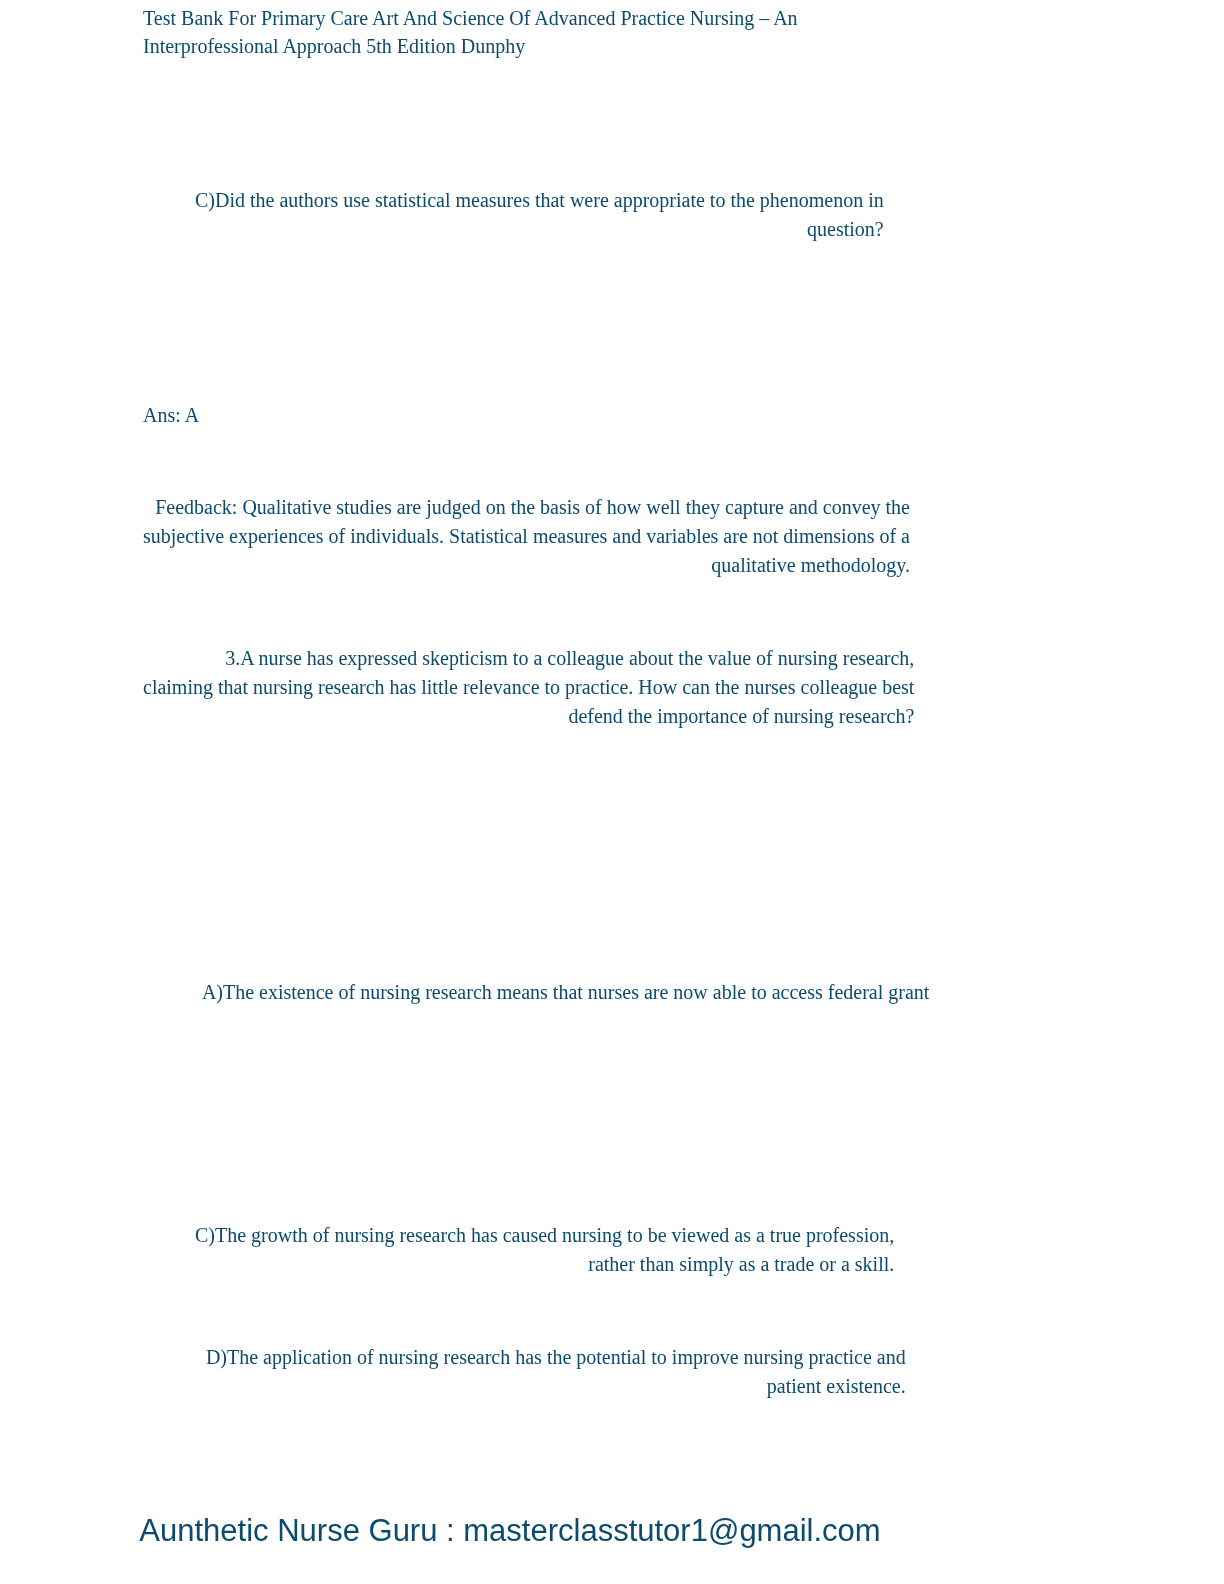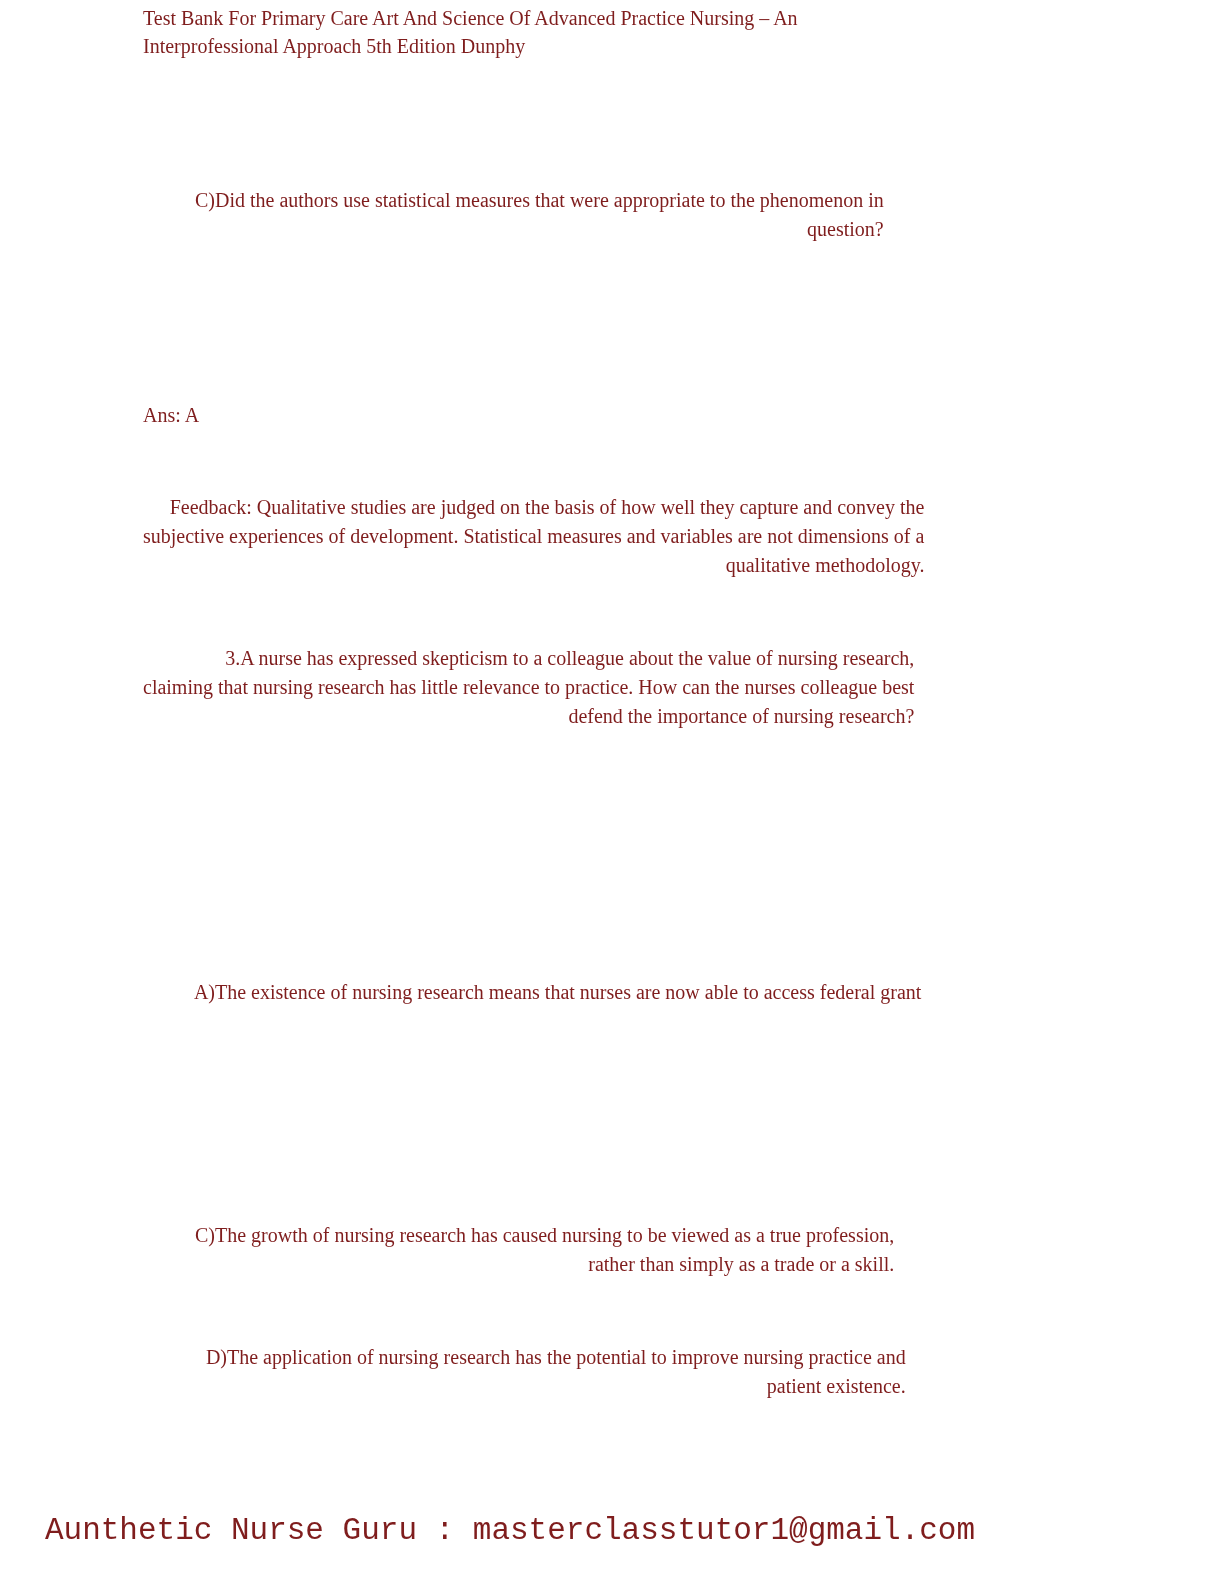--- a/index.html
+++ b/index.html
@@ -5,21 +5,21 @@
   html, body {
     margin: 0;
     padding: 0;
     background: #ffffff;
   }
   .page {
     position: relative;
     width: 1020px;
     height: 1584px;
     background: #ffffff;
-    color: #7f1d1d;
+    color: #0c4a6e;
     font-family: "Liberation Serif", serif;
     overflow: hidden;
   }
   .header {
     position: absolute;
     left: 143px;
     top: 4px;
     font-size: 20px;
     line-height: 28px;
     white-space: nowrap;
@@ -43,31 +43,31 @@
   }
   .lbl {
     display: inline-block;
     width: 72px;
   }
   .b1 { top: 186px; }
   .b2 { top: 308px; }
   .b3 { top: 401px; }
   .b4 { top: 493px; }
   .b5 { top: 644px; }
-  .b6 { top: 978px; }
+  .b6 { top: 978px; margin-left: 8px; }
   .b7 { top: 1099px; }
   .b8 { top: 1221px; }
   .b9 { top: 1343px; margin-left: 12px; }
   .footer {
     position: absolute;
     left: 0;
     right: 0;
     top: 1512px;
     text-align: center;
-    font-family: Liberation Mono, monospace;
+    font-family: Liberation Sans, sans-serif;
     font-size: 31px;
     line-height: 38px;
   }
 </style>
 </head>
 <body>
 
 <div class="page">
 
   <div class="header">
@@ -81,21 +81,21 @@
     <div class="line">question?</div>
   </div>
 
 
   <div class="block b3">
     <div class="line">Ans: A</div>
   </div>
 
   <div class="block b4">
     <div class="line">Feedback: Qualitative studies are judged on the basis of how well they capture and convey the</div>
-    <div class="line">subjective experiences of development. Statistical measures and variables are not dimensions of a</div>
+    <div class="line">subjective experiences of individuals. Statistical measures and variables are not dimensions of a</div>
     <div class="line">qualitative methodology.</div>
   </div>
 
   <div class="block b5">
     <div class="line"><span class="lbl">3.</span><span>A nurse has expressed skepticism to a colleague about the value of nursing research,</span></div>
     <div class="line">claiming that nursing research has little relevance to practice. How can the nurses colleague best</div>
     <div class="line">defend the importance of nursing research?</div>
   </div>
 
   <div class="block b6">

